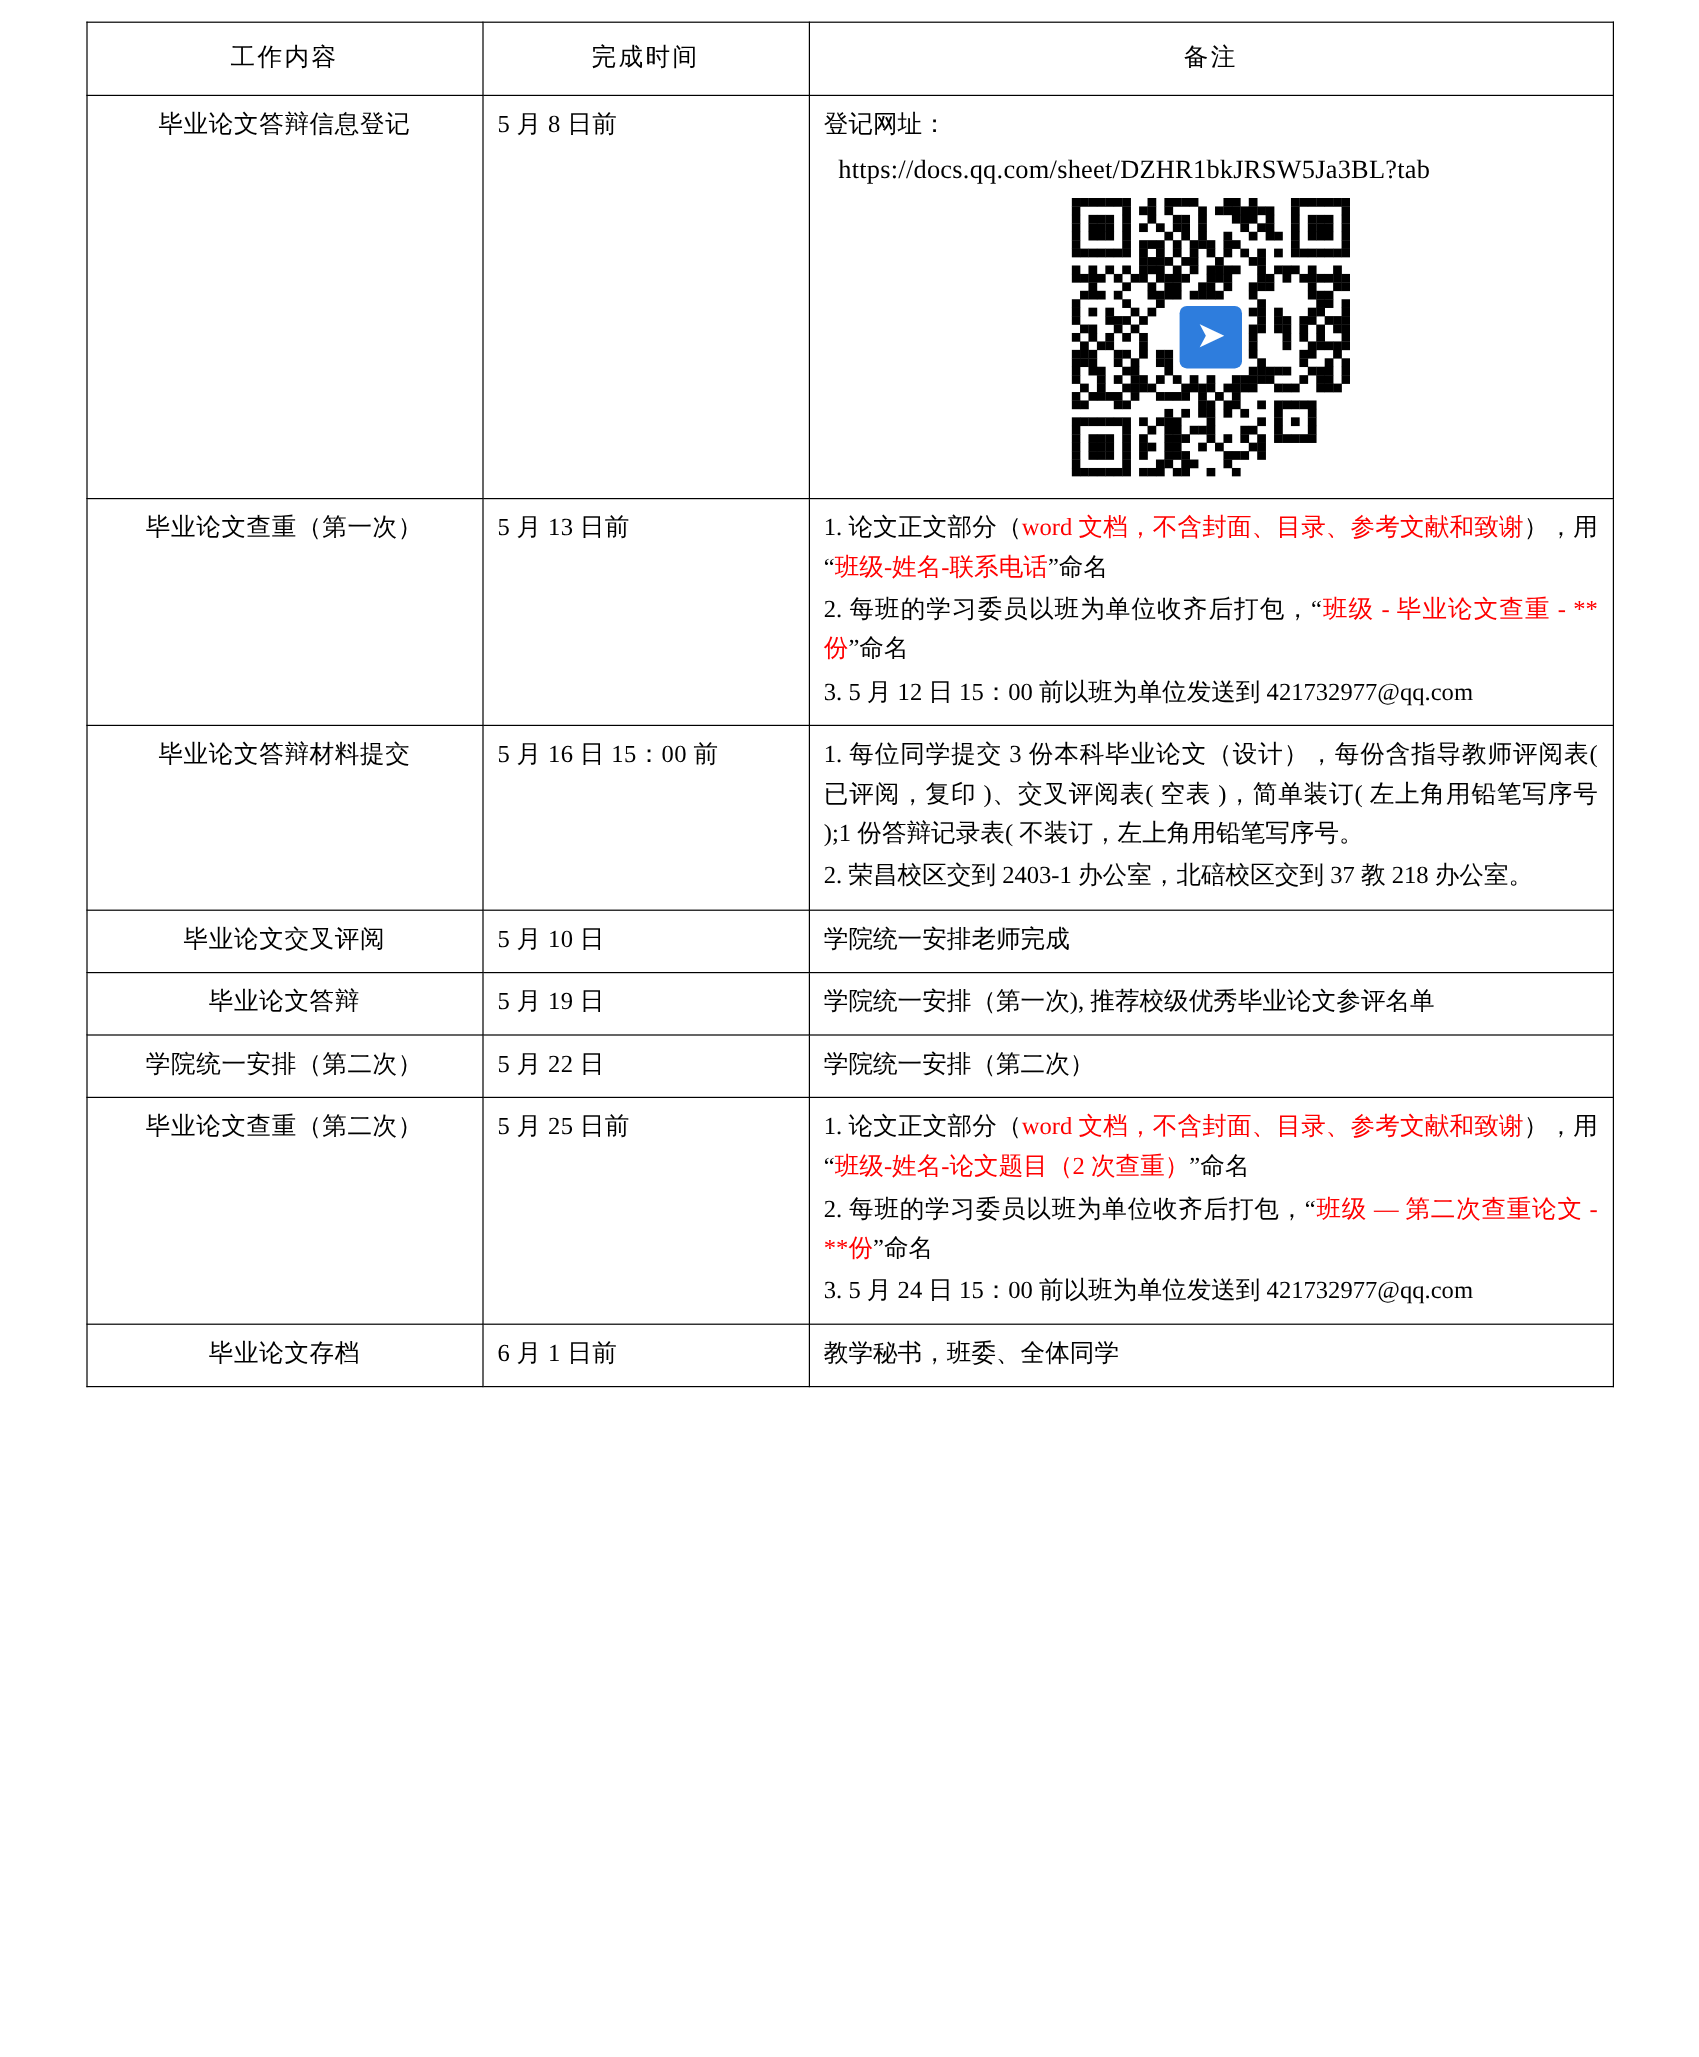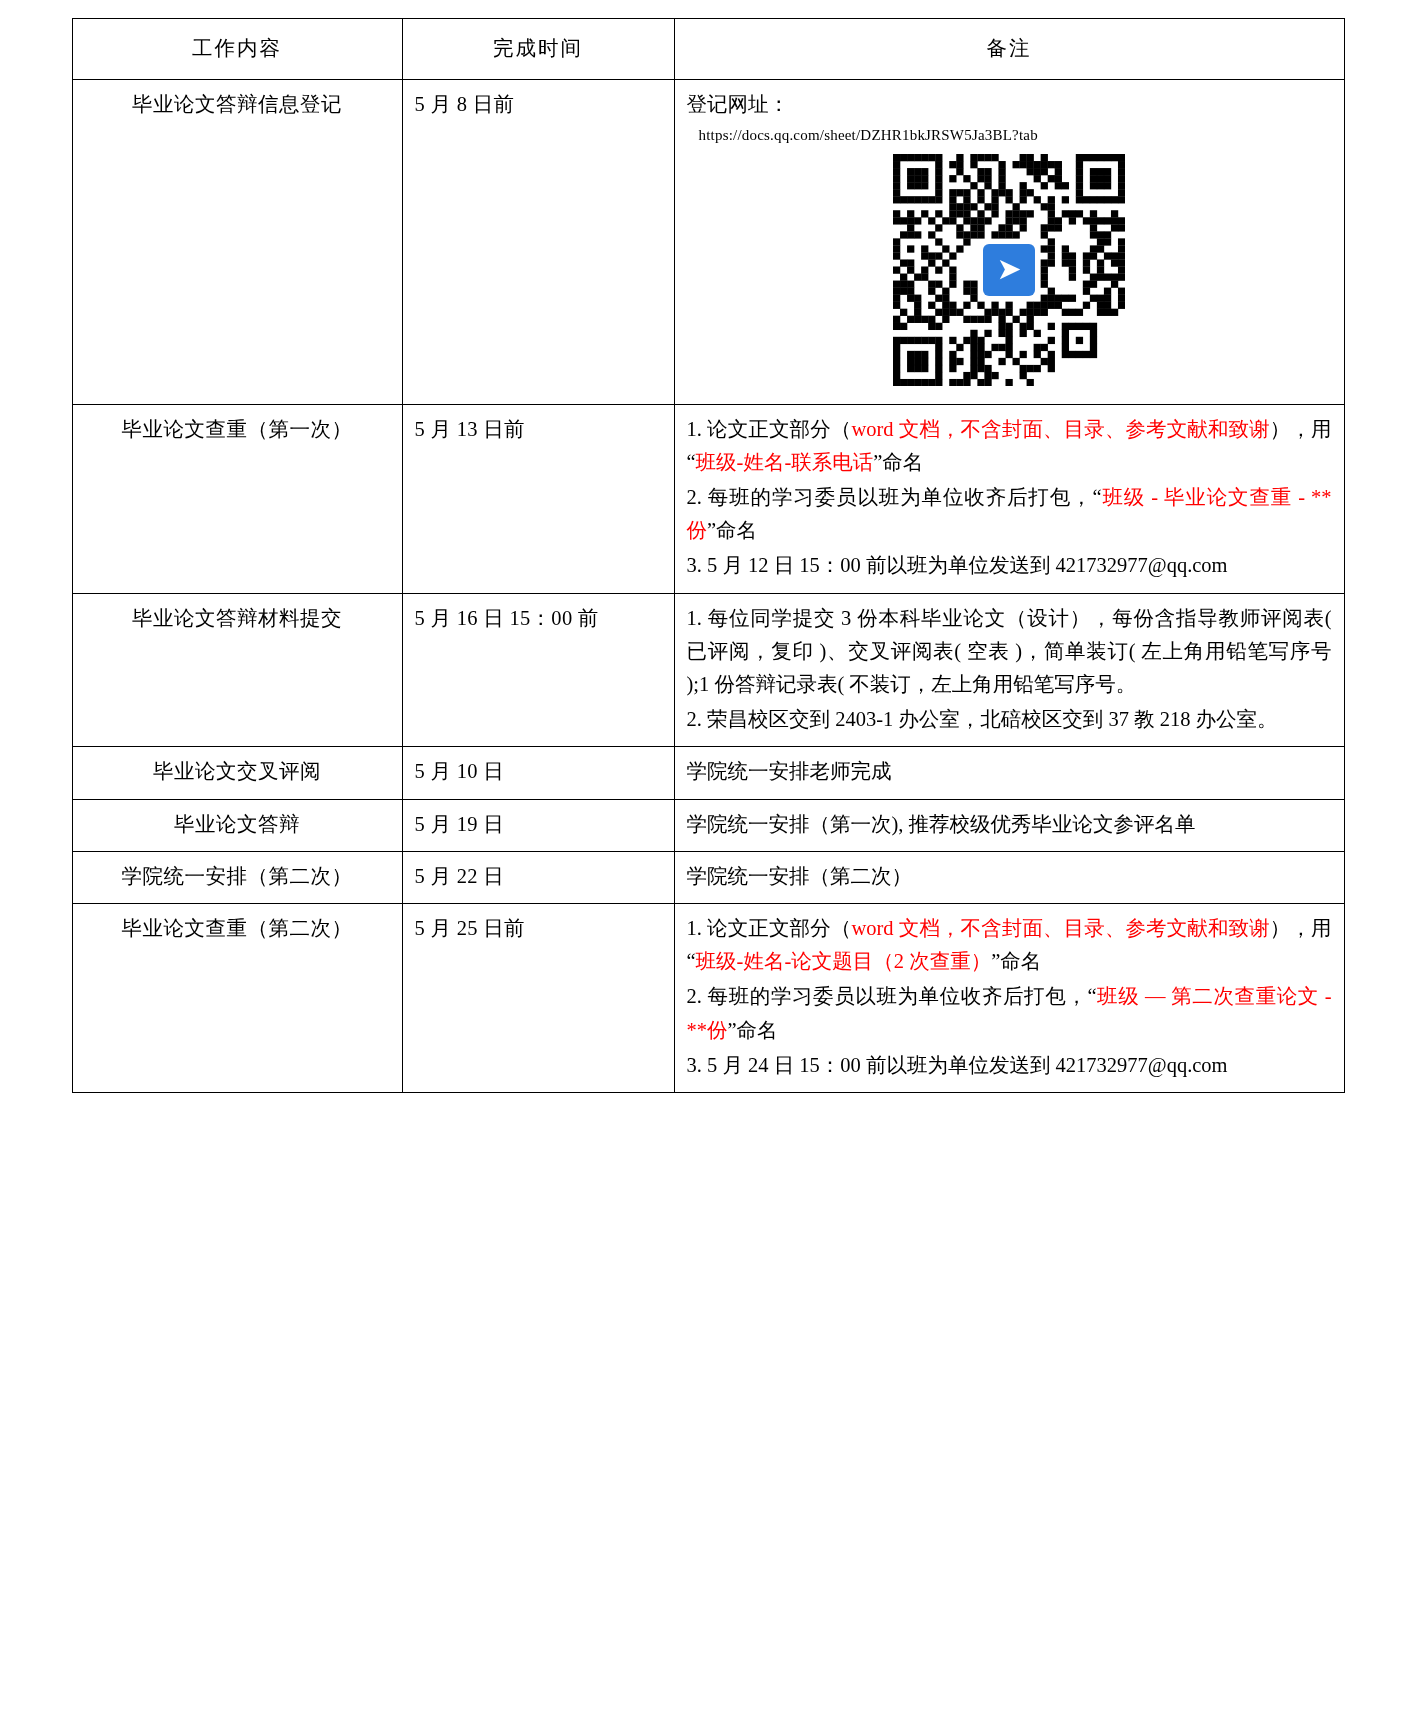--- a/index.html
+++ b/index.html
@@ -65,21 +65,21 @@
   .mono-url {
     font-family: "Liberation Serif", serif;
     letter-spacing: 0.2px;
   }
   .reg-line {
     margin: 0 0 2px 0;
   }
   .url-line {
     margin: 0 0 8px 0;
     padding-left: 12px;
-    font-size: 15px;
+    font-size: 22px;
     white-space: nowrap;
   }
   .qr-wrap {
     display: flex;
     justify-content: center;
     padding: 4px 0 10px 0;
   }
   .qr {
     position: relative;
     width: 232px;
@@ -670,15 +670,22 @@
         </tr>
         <tr>
           <td class="work">毕业论文查重（第二次）</td>
           <td class="when">5 月 25 日前</td>
           <td class="note">
             <p class="just"><span>1.  论文正文部分（</span><span class="red">word 文档，不含封面、目录、参考文献和致谢</span><span>），用“</span><span class="red">班级-姓名-论文题目（2 次查重）</span><span>”命名</span></p>
             <p class="just"><span>2.  每班的学习委员以班为单位收齐后打包，“</span><span class="red">班级 — 第二次查重论文 - **份</span><span>”命名</span></p>
             <p class="just"><span>3.  5 月 24 日 15：00 前以班为单位发送到 421732977@qq.com</span></p>
           </td>
         </tr>
+        <tr>
+          <td class="work">毕业论文存档</td>
+          <td class="when">6 月 1 日前</td>
+          <td class="note">
+            <p class="just"><span>教学秘书，班委、全体同学</span></p>
+          </td>
+        </tr>
       </tbody>
   </table>
 </div>
 
 </body></html>

